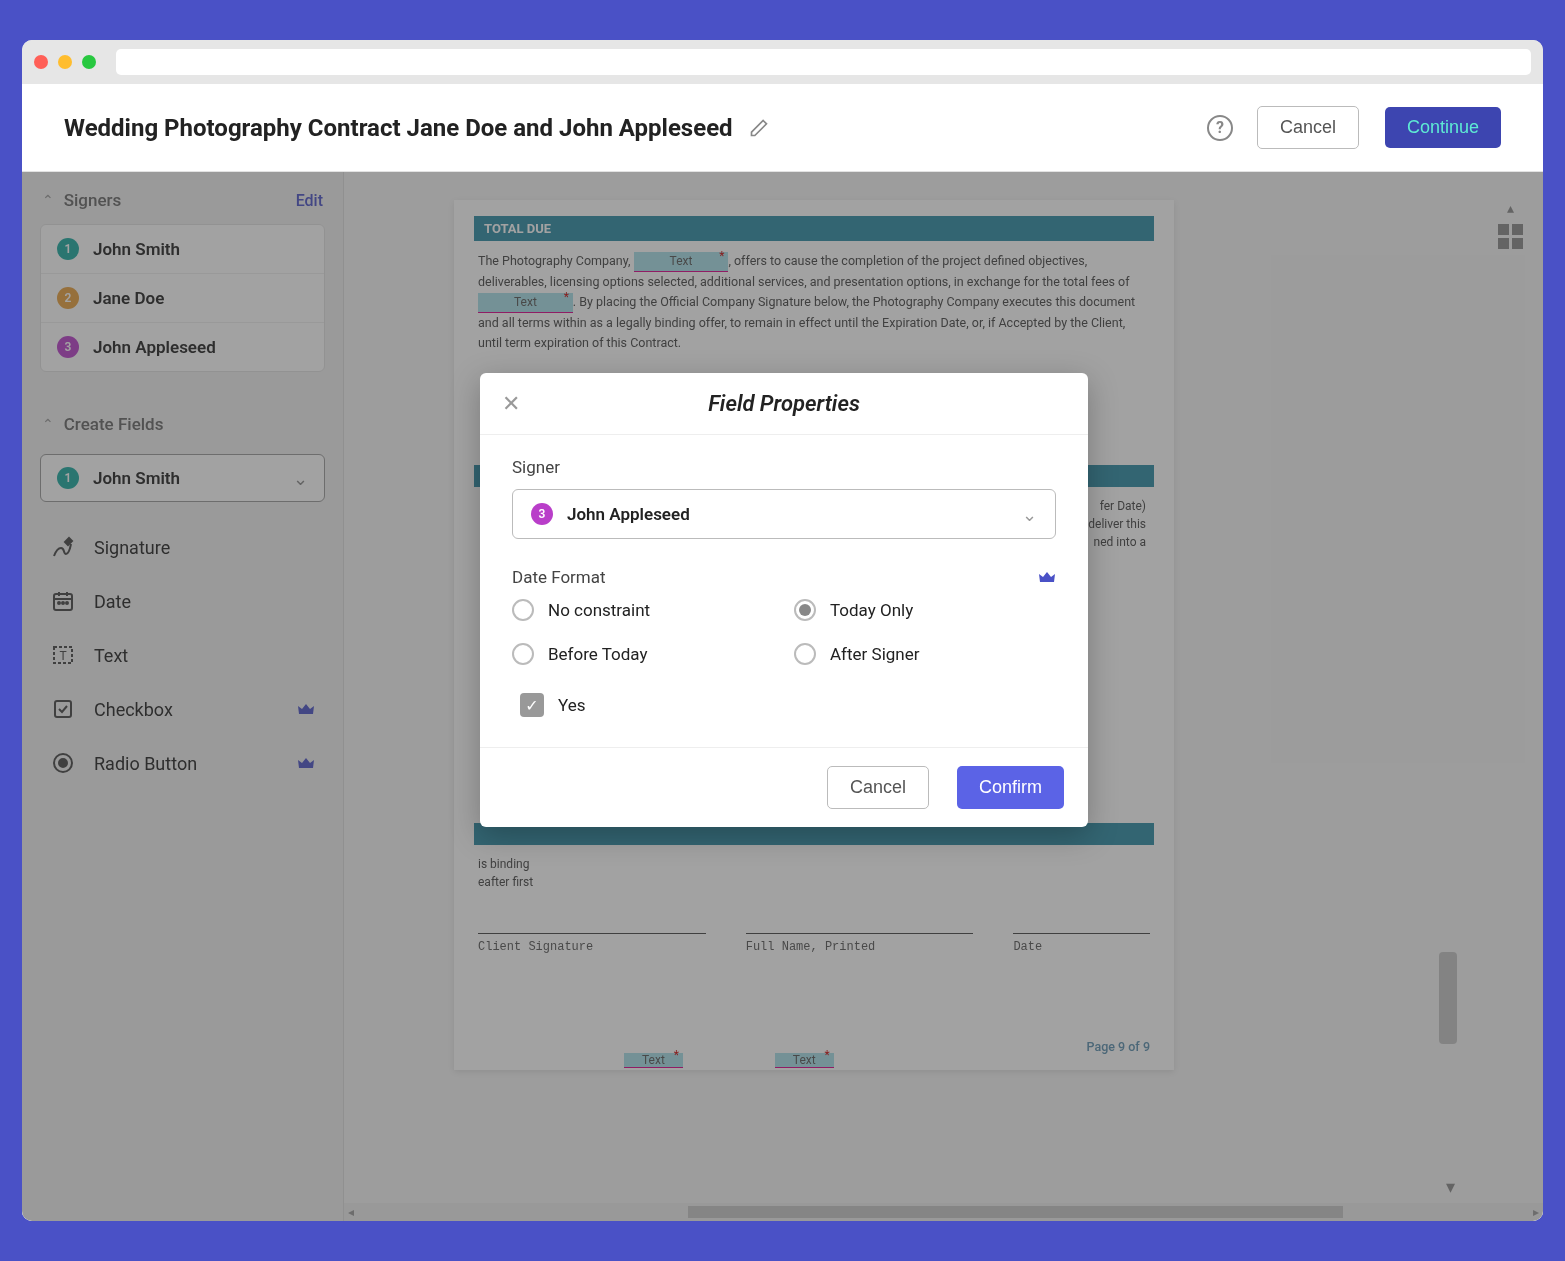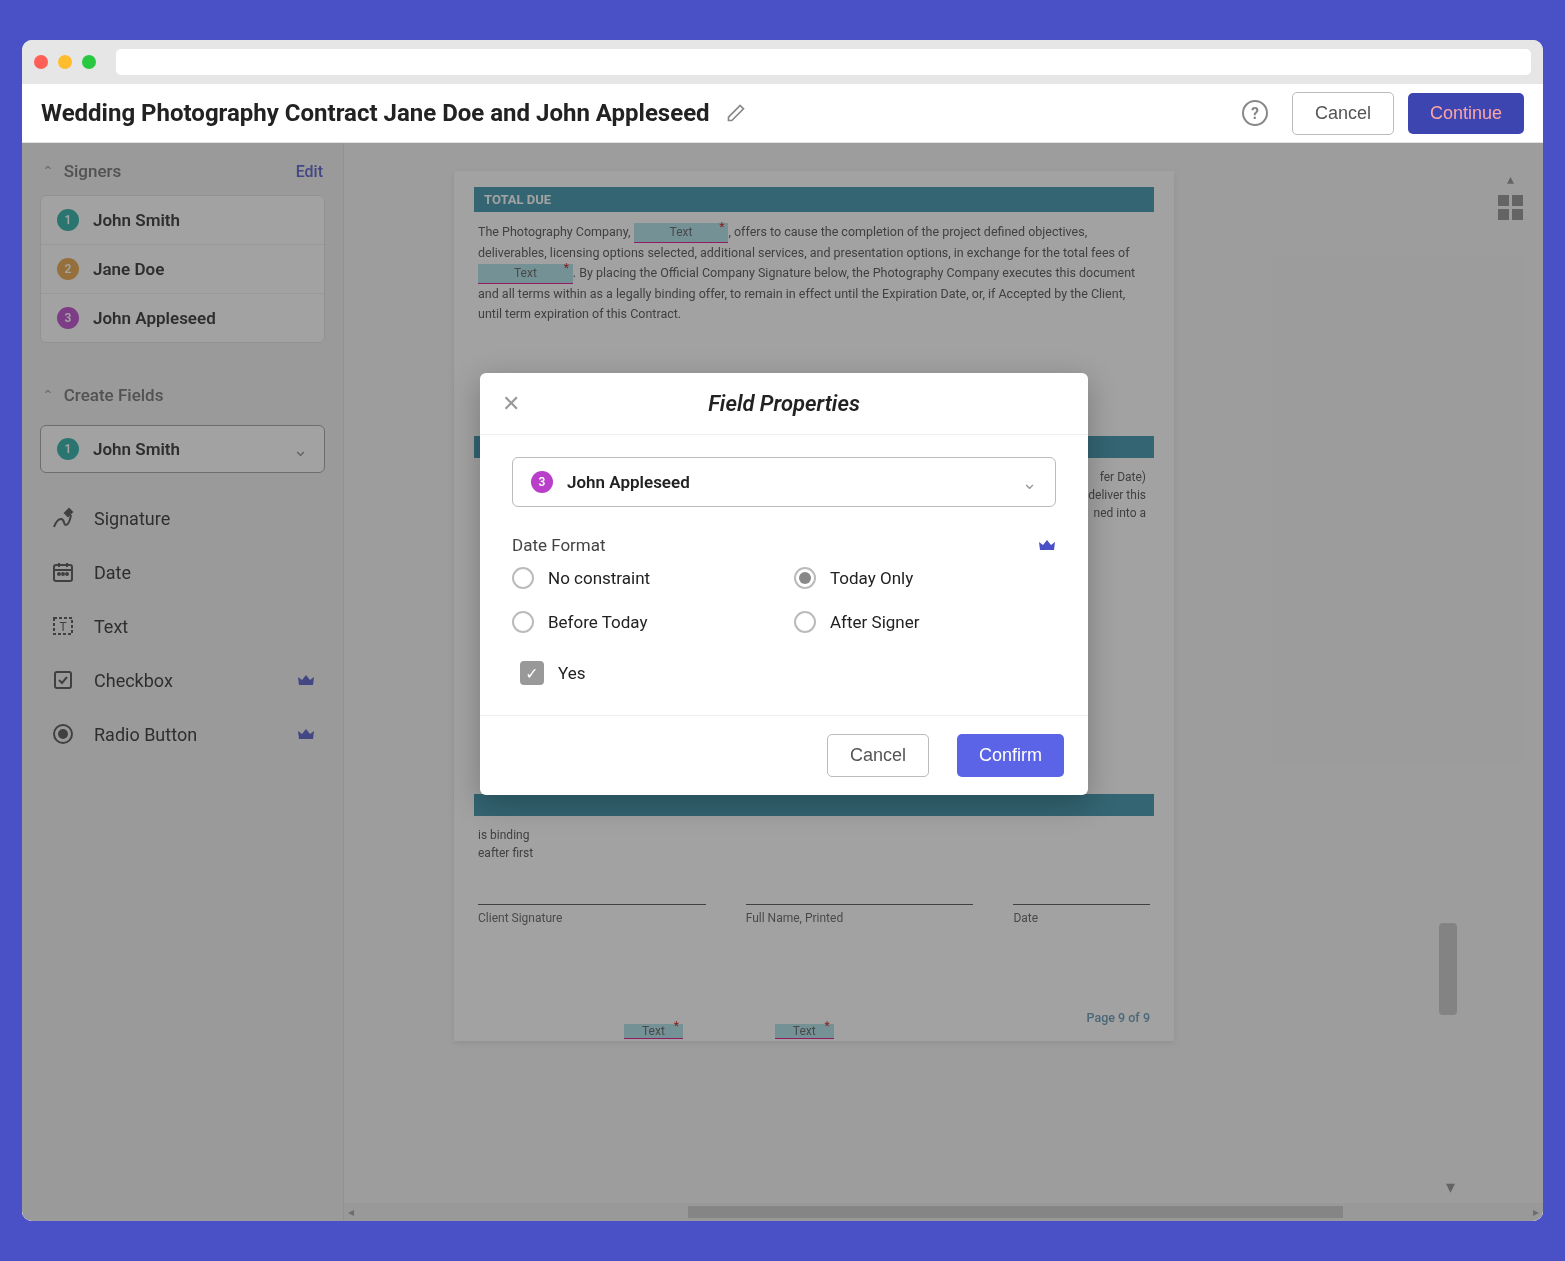--- a/index.html
+++ b/index.html
@@ -31,33 +31,33 @@
 }
 .traffic-lights { display: flex; gap: 10px; margin-right: 12px; }
 .light { width: 14px; height: 14px; border-radius: 50%; }
 .light.red { background: #ff5f57; }
 .light.yellow { background: #ffbd2e; }
 .light.green { background: #28c840; }
 .url-bar { flex: 1; background: #fff; height: 26px; border-radius: 5px; }
 
 .toolbar {
   background: #fff;
-  height: 59px;
+  height: 88px;
   display: flex;
   align-items: center;
-  padding: 0 19px;
+  padding: 0 42px;
   border-bottom: 1px solid #e2e2e2;
 }
 .doc-title { font-weight: 700; font-size: 24px; display: flex; align-items: center; gap: 16px; }
 .pencil { color: #888; font-size: 20px; }
 .toolbar-spacer { flex: 1; }
 .help-icon { width: 26px; height: 26px; border: 2px solid #888; border-radius: 50%; display: flex; align-items: center; justify-content: center; color: #888; font-weight: 700; font-size: 16px; margin-right: 24px; }
 .btn { padding: 10px 22px; border-radius: 5px; font-size: 18px; font-weight: 500; cursor: pointer; }
 .btn-secondary { background: #fff; border: 1.5px solid #bbb; color: #555; margin-right: 14px; }
-.btn-primary { background: #3d45b0; color: #fca5a5; border: none; }
+.btn-primary { background: #3d45b0; color: #5eead4; border: none; margin-left: 12px; }
 
 .content-area {
   flex: 1;
   display: flex;
   background: #f5f5f5;
   position: relative;
   overflow: hidden;
 }
 .sidebar {
   width: 322px;
@@ -95,21 +95,21 @@
 .doc-page { background: #fff; width: 720px; min-height: 870px; padding: 10px; box-shadow: 0 2px 6px rgba(0,0,0,0.1); font-size: 12px; color: #444; position: relative; }
 .total-due-bar { background: #2b8aa3; color: #fff; font-weight: 700; padding: 5px 10px; font-size: 13px; margin: 6px 10px; }
 .doc-text { padding: 4px 14px; line-height: 1.6; font-size: 12.5px; }
 .text-pill { display: inline-block; background: #a8dfe8; padding: 0 36px; color: #555; font-size: 12px; position: relative; border-bottom: 1px solid #d08; }
 .text-pill .star { position: absolute; right: 4px; top: -5px; color: #c00; font-size: 12px; }
 .bar2 { background: #2b8aa3; height: 22px; margin: 108px 10px 8px 10px; }
 .doc-small { padding: 2px 14px; font-size: 12px; line-height: 1.5; }
 .sign-block { display: flex; gap: 40px; margin: 340px 14px 6px 14px; }
 .sign-col { flex: 1; }
 .sign-line { border-top: 1px solid #444; margin-bottom: 6px; }
-.sign-lbl { font-size: 12px; color: #555; }
+.sign-lbl { font-size: 12px; color: #555; font-family: Liberation Mono, monospace; }
 .page-num { position: absolute; right: 24px; bottom: 16px; font-size: 12.5px; color: #2b7; color:#4a7; }
 .page-num { color: #5a8fae; font-weight: 500; }
 .tiny-pills { position: absolute; bottom: 2px; left: 170px; display: flex; gap: 92px; }
 
 .right-rail { position: absolute; right: 20px; top: 28px; display: flex; flex-direction: column; align-items: center; gap: 8px; }
 .up-caret { color: #888; font-size: 14px; }
 .grid-icon { display: grid; grid-template-columns: repeat(2,11px); gap: 3px; }
 .grid-icon div { width: 11px; height: 11px; background: #888; }
 
 .scroll-thumb { position: absolute; right: 86px; top: 780px; width: 18px; height: 92px; background: #c4c4c4; border-radius: 4px; }
@@ -327,20 +327,21 @@
     <div class="scrim"></div>
 
   </div>
 
   <div class="modal">
     <div class="modal-hdr">
       <span class="modal-close">✕</span>
       <span class="modal-title">Field Properties</span>
     </div>
     <div class="modal-body">
+      <div class="lbl">Signer</div>
       <div class="select-box">
         <div class="badge b-purple">3</div>
         <div class="signer-name">John Appleseed</div>
         <span class="chev">⌄</span>
       </div>
 
       <div class="lbl">
         <span>Date Format</span>
         <span class="crown">
           <svg width="18" height="14" viewBox="0 0 18 14" fill="#4a51c6">

